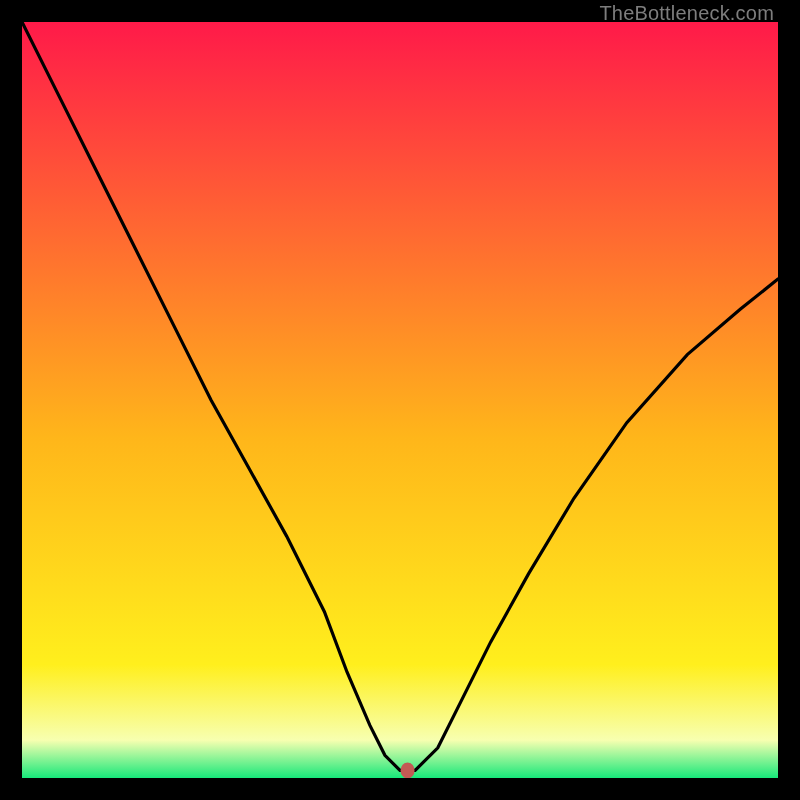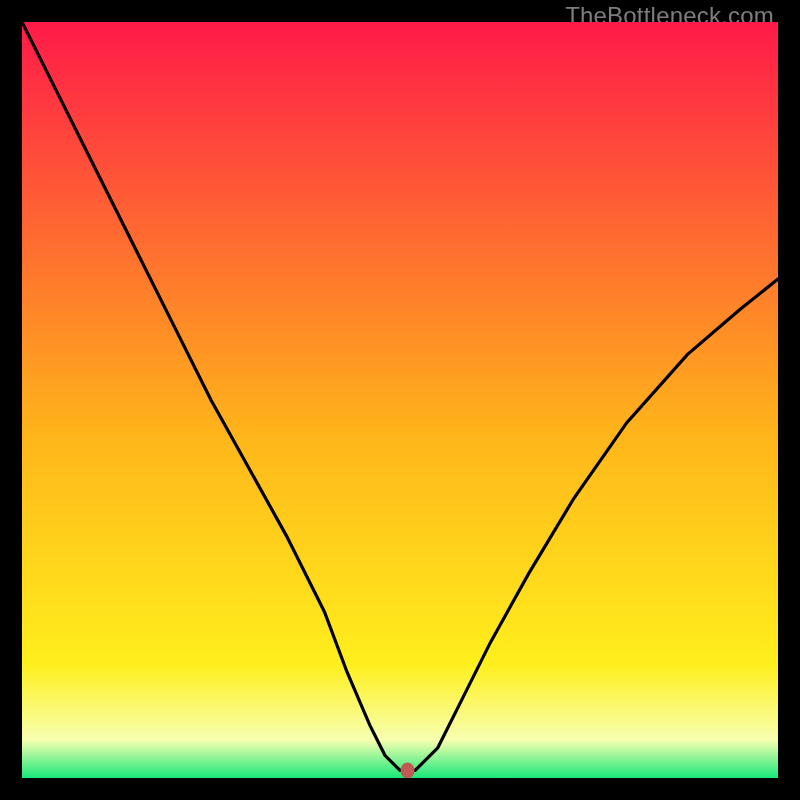--- a/index.html
+++ b/index.html
@@ -1,18 +1,18 @@
 <!DOCTYPE html>
 <html><head>
 <meta charset="utf-8">
 <style>
   html,body{margin:0;padding:0;width:800px;height:800px;overflow:hidden;background:#000;font-family:Arial,Helvetica,sans-serif}
   .frame{position:absolute;inset:0;background:#000}
   .plot{position:absolute;left:22px;top:22px;width:756px;height:756px;overflow:hidden}
-  .watermark{position:absolute;top:2px;right:26px;color:#7d7d7d;font-size:24px;font-weight:500;letter-spacing:.2px}
+  .watermark{position:absolute;top:2px;right:26px;color:#7d7d7d;font-size:20px;font-weight:500;letter-spacing:.2px}
   svg{display:block}
 </style>
 </head>
 <body>
 <div class="frame">
 
   <div class="watermark">TheBottleneck.com</div>
 
   <div class="plot">
     <svg id="chart-svg" width="756" height="756" viewBox="0 0 756 756">

